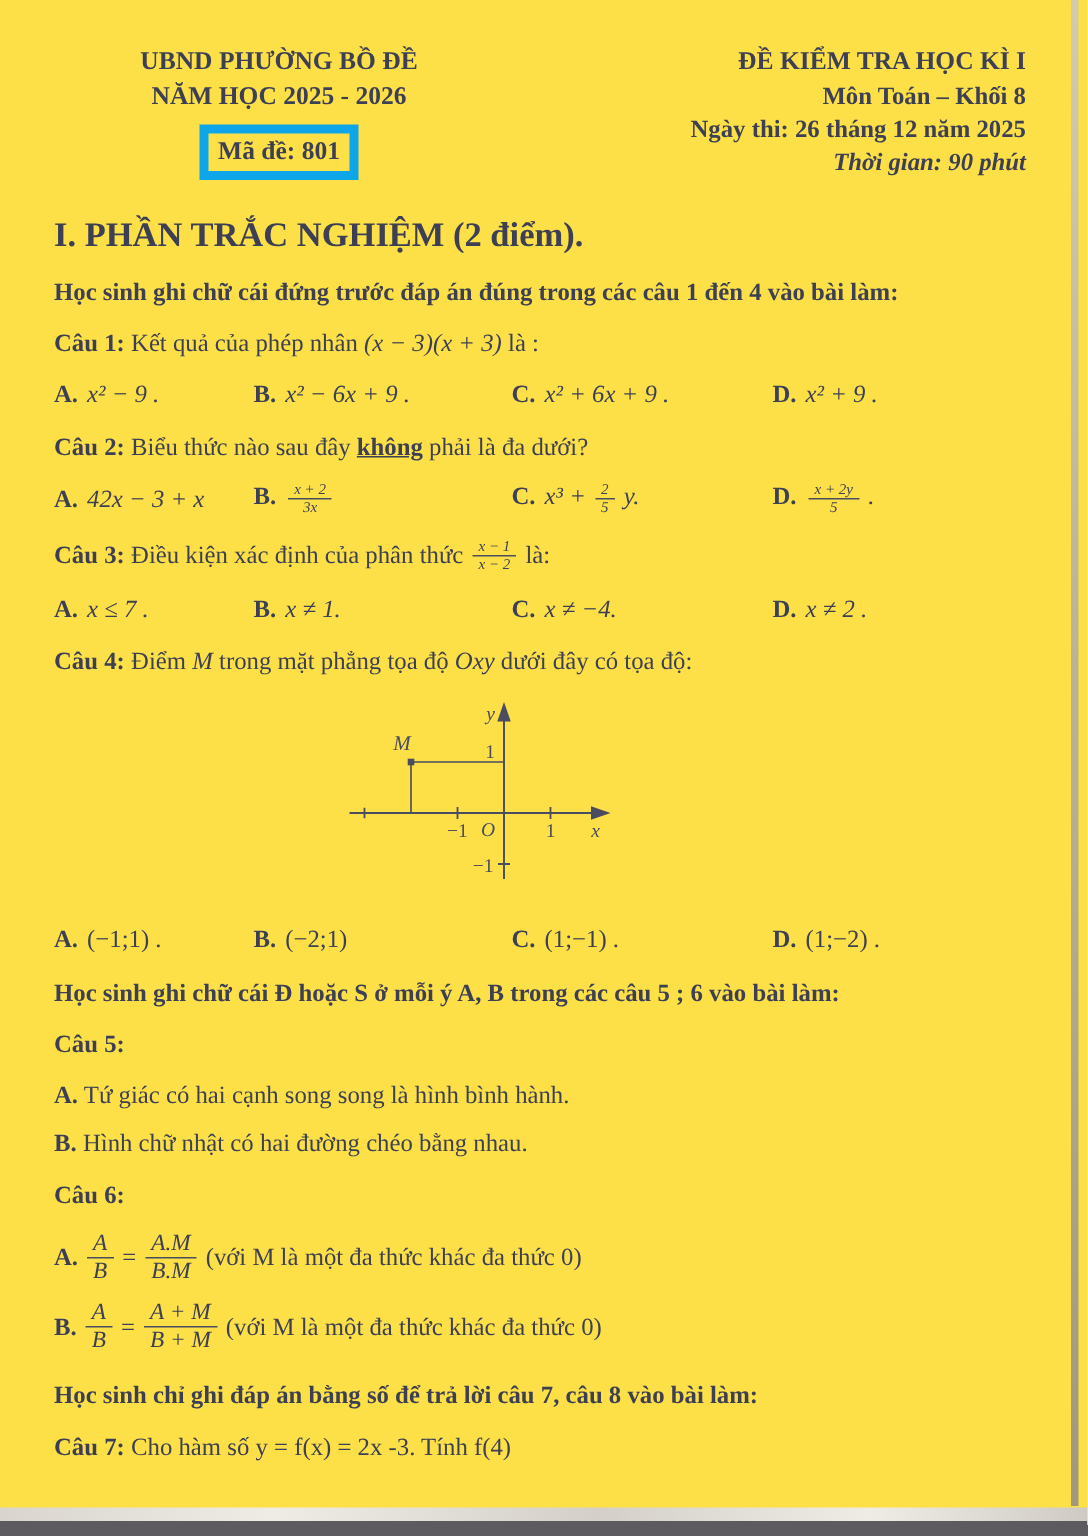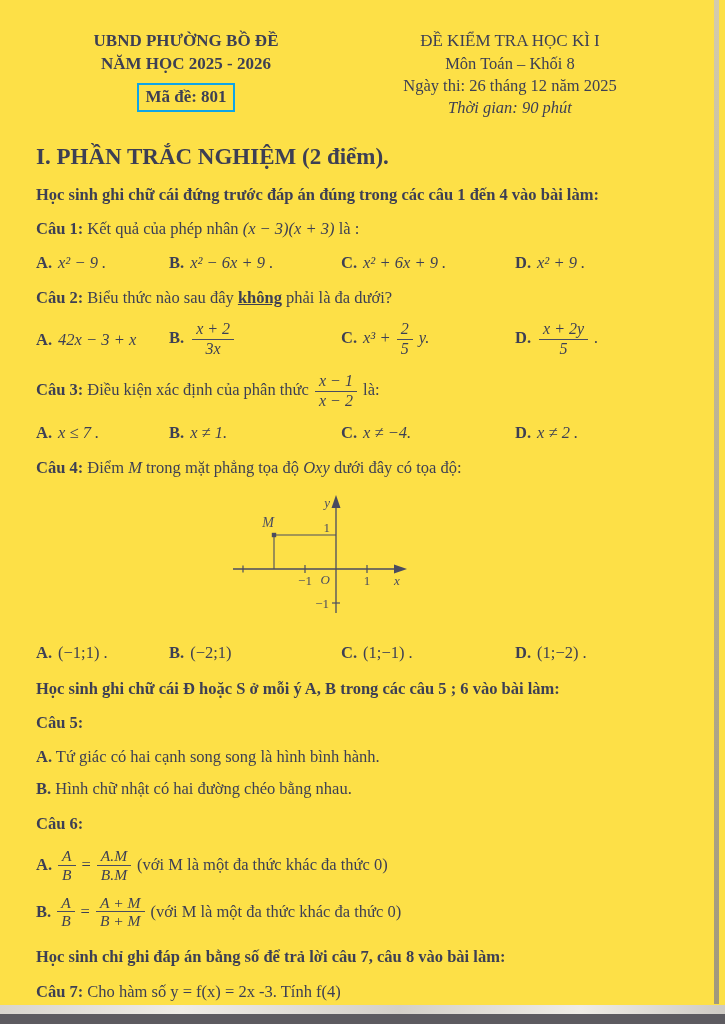--- a/index.html
+++ b/index.html
@@ -6,37 +6,37 @@
   .page{
     position:relative;width:725px;height:1024px;margin:0 auto;
     background:#fde047;overflow:hidden;
     font-family:"Liberation Serif","DejaVu Serif",serif;
     color:#3d3f54;font-size:16.5px;line-height:1.3;
   }
   .content{position:absolute;left:36px;top:30px;width:648px;}
   
   .header{display:flex;margin-bottom:22px;}
   .h-left{width:300px;text-align:center;font-weight:bold;font-size:17px;line-height:1.35;}
-  .h-right{flex:1;text-align:center;font-weight:normal;font-size:16.5px;line-height:1.35;}
+  .h-right{flex:1;text-align:right;font-weight:bold;font-size:16.5px;line-height:1.35;}
   .h-right .t1{font-size:17px;}
-  .code-box{display:inline-block;border:2px solid #0ea5e9;padding:1px 6px;margin-top:7px;font-weight:bold;}
+  .code-box{display:inline-block;border:6px solid #0ea5e9;padding:1px 6px;margin-top:7px;font-weight:bold;}
   .italic{font-style:italic;}
   
   .sec-title{font-weight:bold;font-size:23px;margin-bottom:12px;}
   .inst{font-weight:bold;margin-bottom:13px;}
   .qline{margin-bottom:12px;}
   .qlabel{font-weight:bold;}
   .u-bold{font-weight:bold;text-decoration:underline;}
   .math{font-style:italic;}
   .plain{font-style:normal;}
   
   .opts{display:grid;grid-template-columns:133px 172px 174px 1fr;align-items:center;margin-bottom:14px;}
   .opt .okey{font-weight:bold;margin-right:6px;font-style:normal;}
   
-  .frac{display:inline-block;vertical-align:middle;text-align:center;font-size:16px;line-height:1.15;margin:0 2px;}
+  .frac{display:inline-block;vertical-align:middle;text-align:center;font-size:10px;line-height:1.15;margin:0 2px;}
   .frac .num{display:block;border-bottom:1.3px solid #4a4c60;padding:0 4px;}
   .frac .den{display:block;padding:0 4px;}
   
   .graph-wrap{margin:2px 0 8px 185px;}
   .graph-wrap svg text{font-family:"Liberation Serif",serif;fill:#4a4c60;}
   .q56-item{margin-bottom:11px;}
   .q6-row{margin-bottom:10px;display:flex;align-items:center;gap:4px;}
   .q6-row .frac{font-size:15.5px;}
   
   .scan-strip-right{position:absolute;right:6px;top:0;bottom:20px;width:5px;

